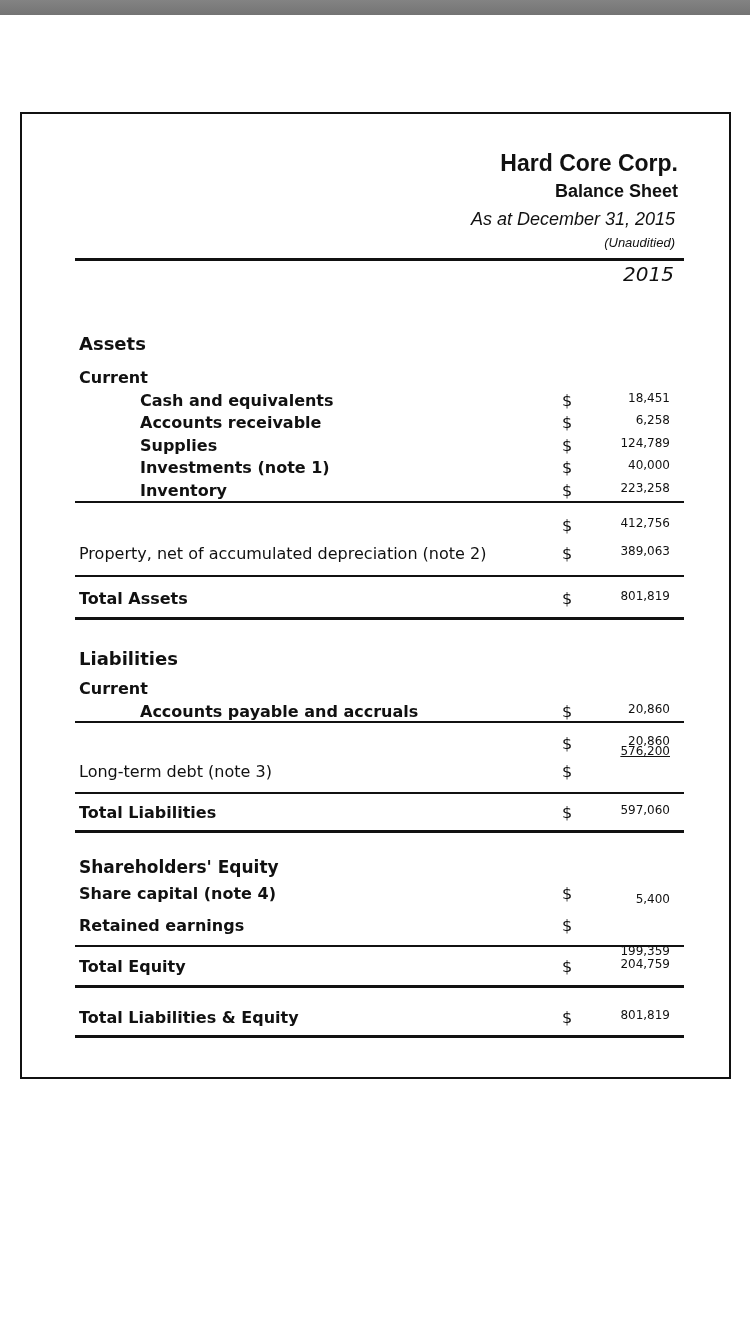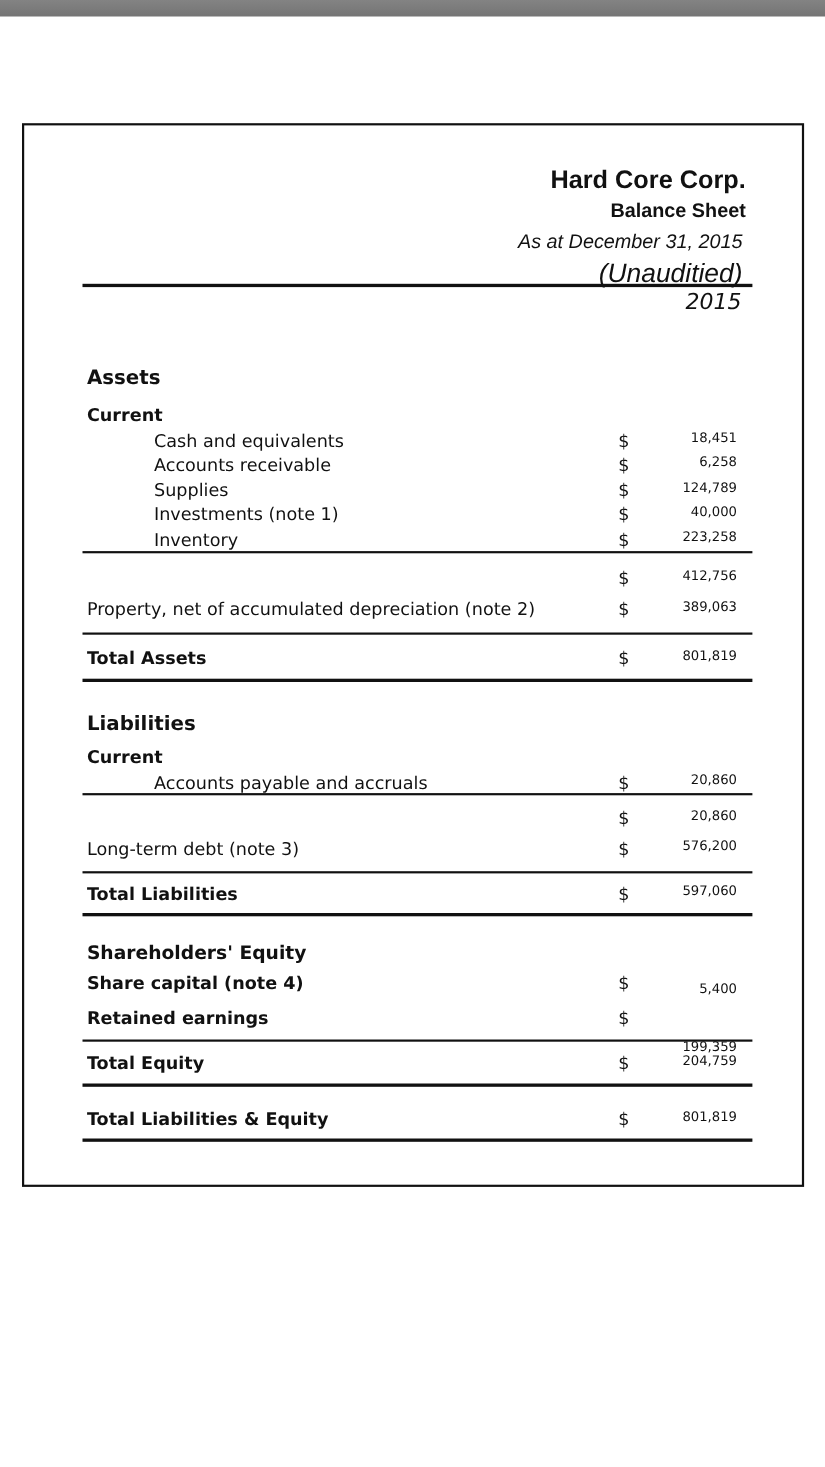--- a/index.html
+++ b/index.html
@@ -2,36 +2,36 @@
 <html><head>
 <meta charset="utf-8">
 <style>
   html, body { margin:0; padding:0; }
   body { width:750px; height:1334px; background:#ffffff; position:relative; overflow:hidden; font-family:"DejaVu Sans", sans-serif; color:#111; }
   .topbar { position:absolute; left:0; top:0; width:750px; height:15px; background:linear-gradient(#838383,#747474); }
   .sheet { position:absolute; left:20px; top:112px; width:707px; height:963px; border:2px solid #111; box-sizing:content-box; }
   .abs { position:absolute; }
   .rule { position:absolute; left:75px; background:#111; }
   .lbl { position:absolute; left:79px; font-size:16px; white-space:nowrap; }
-  .ind { left:140px; }
+  .ind { left:140px;font-weight:bold; }
   .b { font-weight:bold; }
   .dollar { position:absolute; left:562px; font-size:16px; }
   .amt { position:absolute; right:80px; width:110px; text-align:right; font-size:12px; }
 </style>
 </head>
 <body>
 
 <div class="topbar"></div>
 
 <div class="sheet"></div>
 
 <div class="abs" style="right:72px; top:150px; font-family:'Liberation Sans',sans-serif; font-weight:bold; font-size:23px; text-align:right;">Hard Core Corp.</div>
 <div class="abs" style="right:72px; top:181px; font-family:'Liberation Sans',sans-serif; font-weight:bold; font-size:18px; text-align:right;">Balance Sheet</div>
 <div class="abs" style="right:75px; top:209px; font-family:'Liberation Sans',sans-serif; font-style:italic; font-size:18px; text-align:right;">As at December 31, 2015</div>
-<div class="abs" style="right:75px; top:235px; font-family:'Liberation Sans',sans-serif; font-style:italic; font-size:24px; text-align:right;">(Unauditied)</div>
+<div class="abs" style="right:75px; top:235px; font-family:'Liberation Sans',sans-serif; font-style:italic; font-size:13px; text-align:right;">(Unauditied)</div>
 <div class="rule" style="top:258px; width:609px; height:3px;"></div>
 <div class="abs" style="right:76px; top:262px; font-style:italic; font-size:20px; ">2015</div>
 
 <div class="lbl b" style="top:333px; font-size:18px;">Assets</div>
 <div class="lbl b" style="top:368px;">Current</div>
 
 <div class="lbl ind" style="top:391px;">Cash and equivalents</div>
 <div class="dollar" style="top:391px;">$</div>
 <div class="amt" style="top:391px;">18,451</div>
 
@@ -71,21 +71,21 @@
 <div class="lbl ind" style="top:702px;">Accounts payable and accruals</div>
 <div class="dollar" style="top:702px;">$</div>
 <div class="amt" style="top:702px;">20,860</div>
 <div class="rule" style="top:721px; width:609px; height:2px;"></div>
 
 <div class="dollar" style="top:734px;">$</div>
 <div class="amt" style="top:734px;">20,860</div>
 
 <div class="lbl" style="top:762px;">Long-term debt (note 3)</div>
 <div class="dollar" style="top:762px;">$</div>
-<div class="amt" style="top:762px;">576,200</div>
+<div class="amt" style="top:744px;text-decoration:underline;">576,200</div>
 <div class="rule" style="top:792px; width:609px; height:2px;"></div>
 
 <div class="lbl b" style="top:803px;">Total Liabilities</div>
 <div class="dollar" style="top:803px;">$</div>
 <div class="amt" style="top:803px;">597,060</div>
 <div class="rule" style="top:830px; width:609px; height:3px;"></div>
 
 <div class="lbl b" style="top:857px; font-size:17px;">Shareholders' Equity</div>
 <div class="lbl b" style="top:884px;">Share capital (note 4)</div>
 <div class="dollar" style="top:884px;">$</div>

